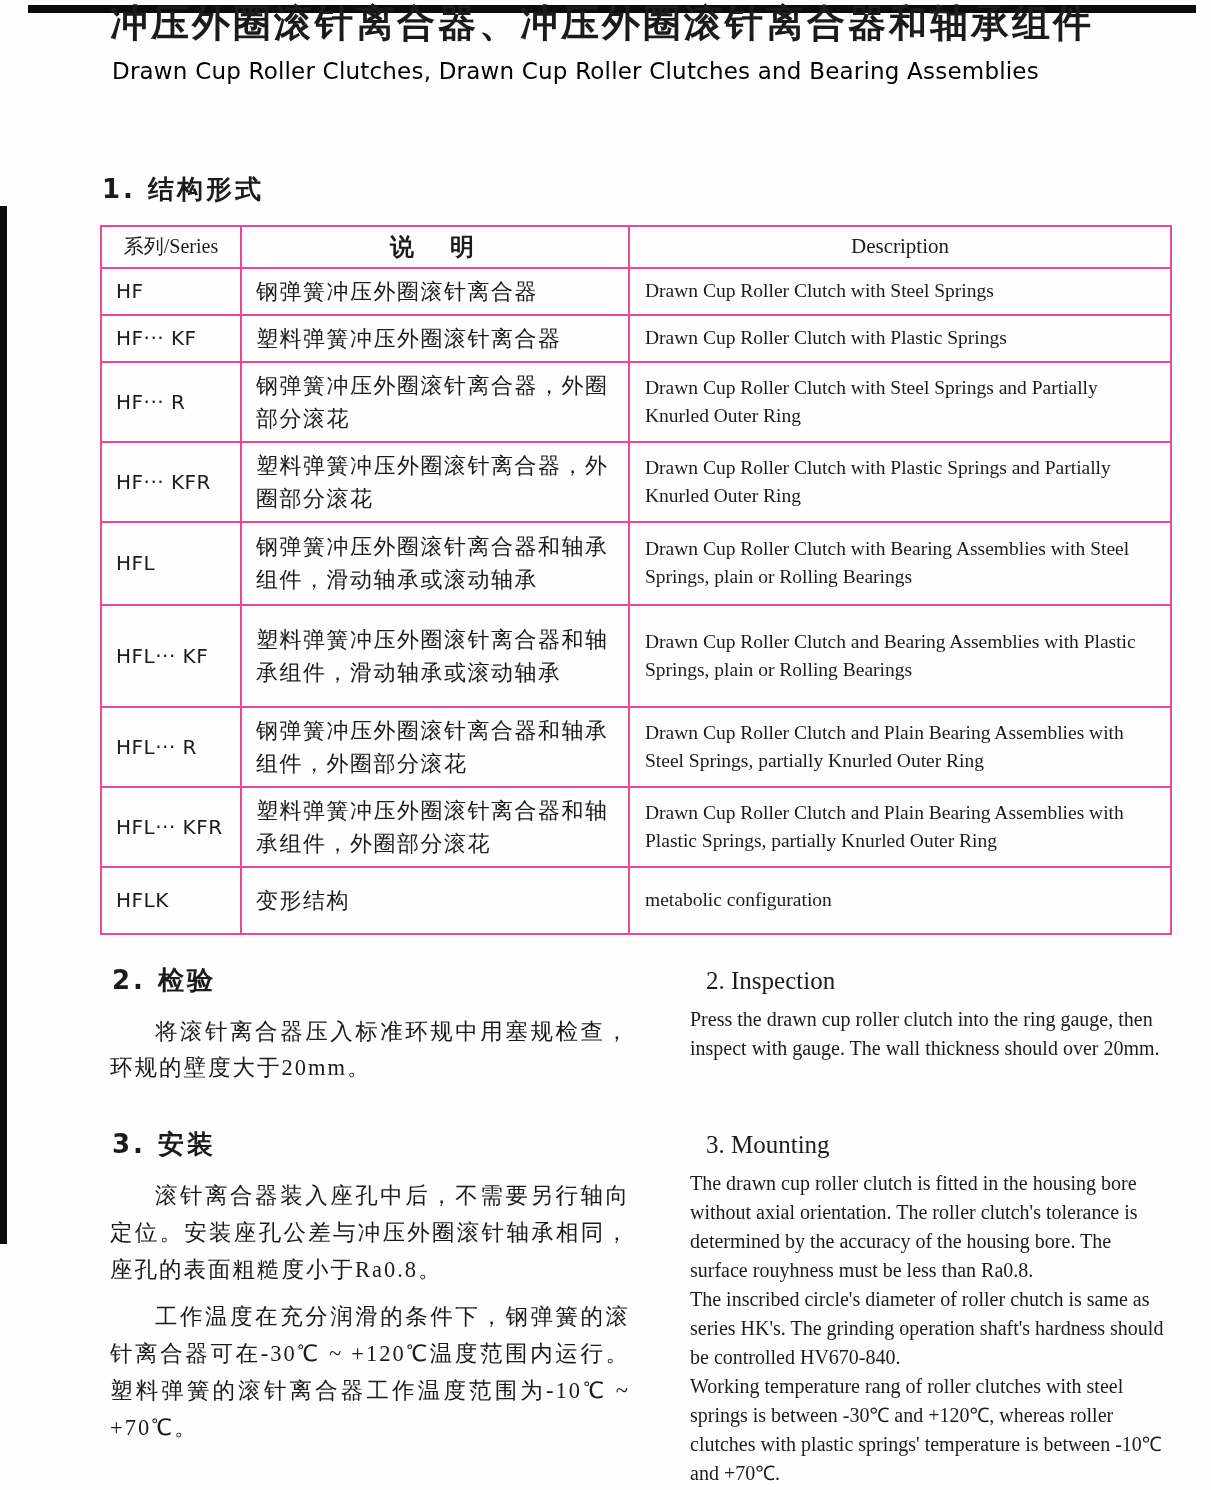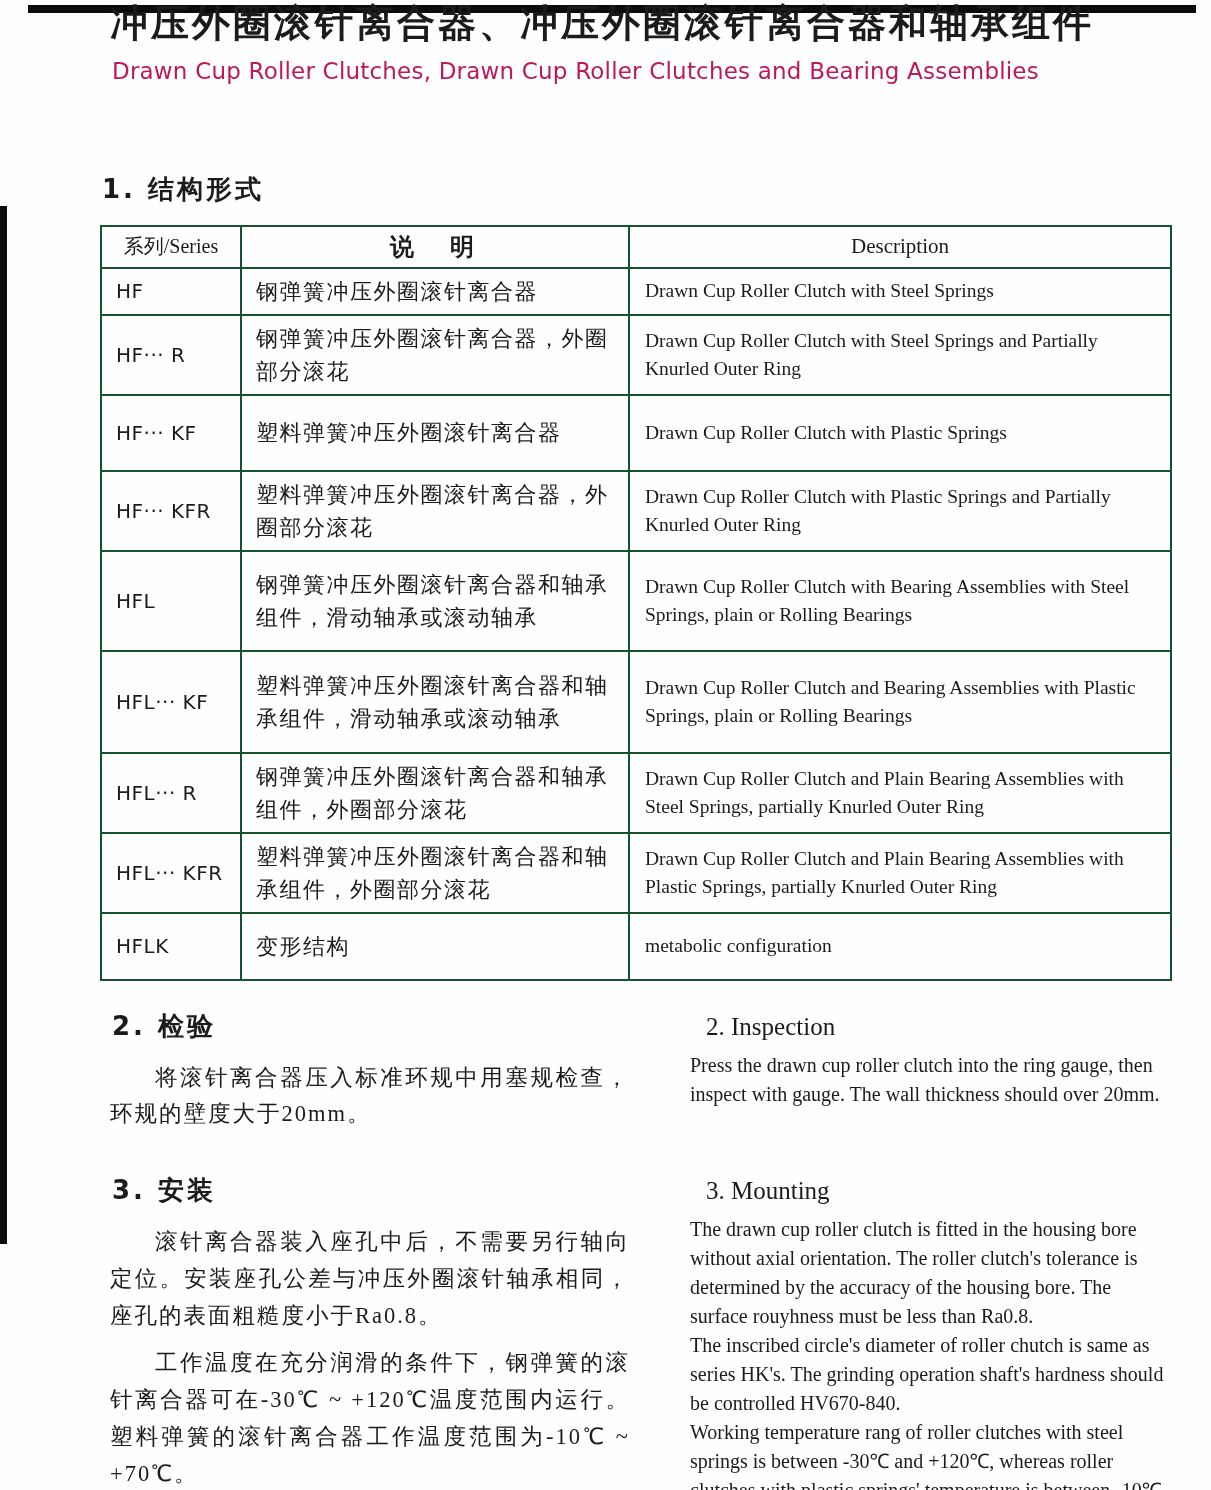--- a/index.html
+++ b/index.html
@@ -36,39 +36,39 @@
     margin: 0 0 0 10px;
     font-family: "DejaVu Sans", "Liberation Sans", sans-serif;
     font-size: 38px; font-weight: 900;
     letter-spacing: 3px; line-height: 1.25;
     white-space: nowrap;
   }
   .title-en {
     margin: 10px 0 0 12px;
     font-family: "DejaVu Sans", "Liberation Sans", sans-serif;
     font-size: 23px; font-weight: 500; letter-spacing: 0.2px;
-    color: #be185d;
+    color: #000000;
   }
 
   
   .s1-heading {
     margin: 88px 0 0 2px;
     font-family: "DejaVu Sans", "Liberation Sans", sans-serif;
     font-size: 26px; font-weight: 700; letter-spacing: 3px;
   }
   table.series-table {
     margin-top: 18px;
     width: 1072px;
     border-collapse: collapse;
     table-layout: fixed;
   }
   .series-table col.c1 { width: 140px; }
   .series-table col.c2 { width: 388px; }
   .series-table th, .series-table td {
-    border: 2px solid #14532d;
+    border: 2px solid #ec4899;
     vertical-align: middle;
   }
   .series-table thead tr { height: 42px; }
   th.h-series {
     font-family: "Liberation Serif", serif;
     font-size: 20px; font-weight: 500; text-align: center;
   }
   th.h-zh {
     font-family: "Liberation Serif", serif;
     font-size: 24px; font-weight: 700; letter-spacing: 6px; text-align: center; border-radius: 15px;
@@ -91,21 +91,21 @@
   }
   td.en-cell {
     font-family: "Liberation Serif", serif;
     font-size: 19.5px; line-height: 1.42;
     padding: 6px 15px;
   }
   tbody tr:nth-child(1) { height: 40px; }
   tbody tr:nth-child(2) { height: 40px; }
   tbody tr:nth-child(3) { height: 76px; }
   tbody tr:nth-child(4) { height: 77px; }
-  tbody tr:nth-child(5) { height: 100px; }
+  tbody tr:nth-child(5) { height: 83px; }
   tbody tr:nth-child(6) { height: 102px; }
   tbody tr:nth-child(7) { height: 76px; }
   tbody tr:nth-child(8) { height: 80px; }
   tbody tr:nth-child(9) { height: 67px; }
 
   
   .cols {
     margin-top: 28px;
     display: grid;
     grid-template-columns: 540px 482px;
@@ -166,28 +166,28 @@
           <th class="h-en">Description</th>
         </tr>
       </thead>
       <tbody>
         <tr>
           <td class="series-cell">HF</td>
           <td class="zh-cell">钢弹簧冲压外圈滚针离合器</td>
           <td class="en-cell">Drawn Cup Roller Clutch with Steel Springs</td>
         </tr>
         <tr>
+          <td class="series-cell">HF··· KF</td>
+          <td class="zh-cell">塑料弹簧冲压外圈滚针离合器</td>
+          <td class="en-cell">Drawn Cup Roller Clutch with Plastic Springs</td>
+        </tr>
+        <tr>
           <td class="series-cell">HF··· R</td>
           <td class="zh-cell">钢弹簧冲压外圈滚针离合器，外圈部分滚花</td>
           <td class="en-cell">Drawn Cup Roller Clutch with Steel Springs and Partially Knurled Outer Ring</td>
-        </tr>
-        <tr>
-          <td class="series-cell">HF··· KF</td>
-          <td class="zh-cell">塑料弹簧冲压外圈滚针离合器</td>
-          <td class="en-cell">Drawn Cup Roller Clutch with Plastic Springs</td>
         </tr>
         <tr>
           <td class="series-cell">HF··· KFR</td>
           <td class="zh-cell">塑料弹簧冲压外圈滚针离合器，外圈部分滚花</td>
           <td class="en-cell">Drawn Cup Roller Clutch with Plastic Springs and Partially Knurled Outer Ring</td>
         </tr>
         <tr>
           <td class="series-cell">HFL</td>
           <td class="zh-cell">钢弹簧冲压外圈滚针离合器和轴承组件，滑动轴承或滚动轴承</td>
           <td class="en-cell">Drawn Cup Roller Clutch with Bearing Assemblies with Steel Springs, plain or Rolling Bearings</td>

